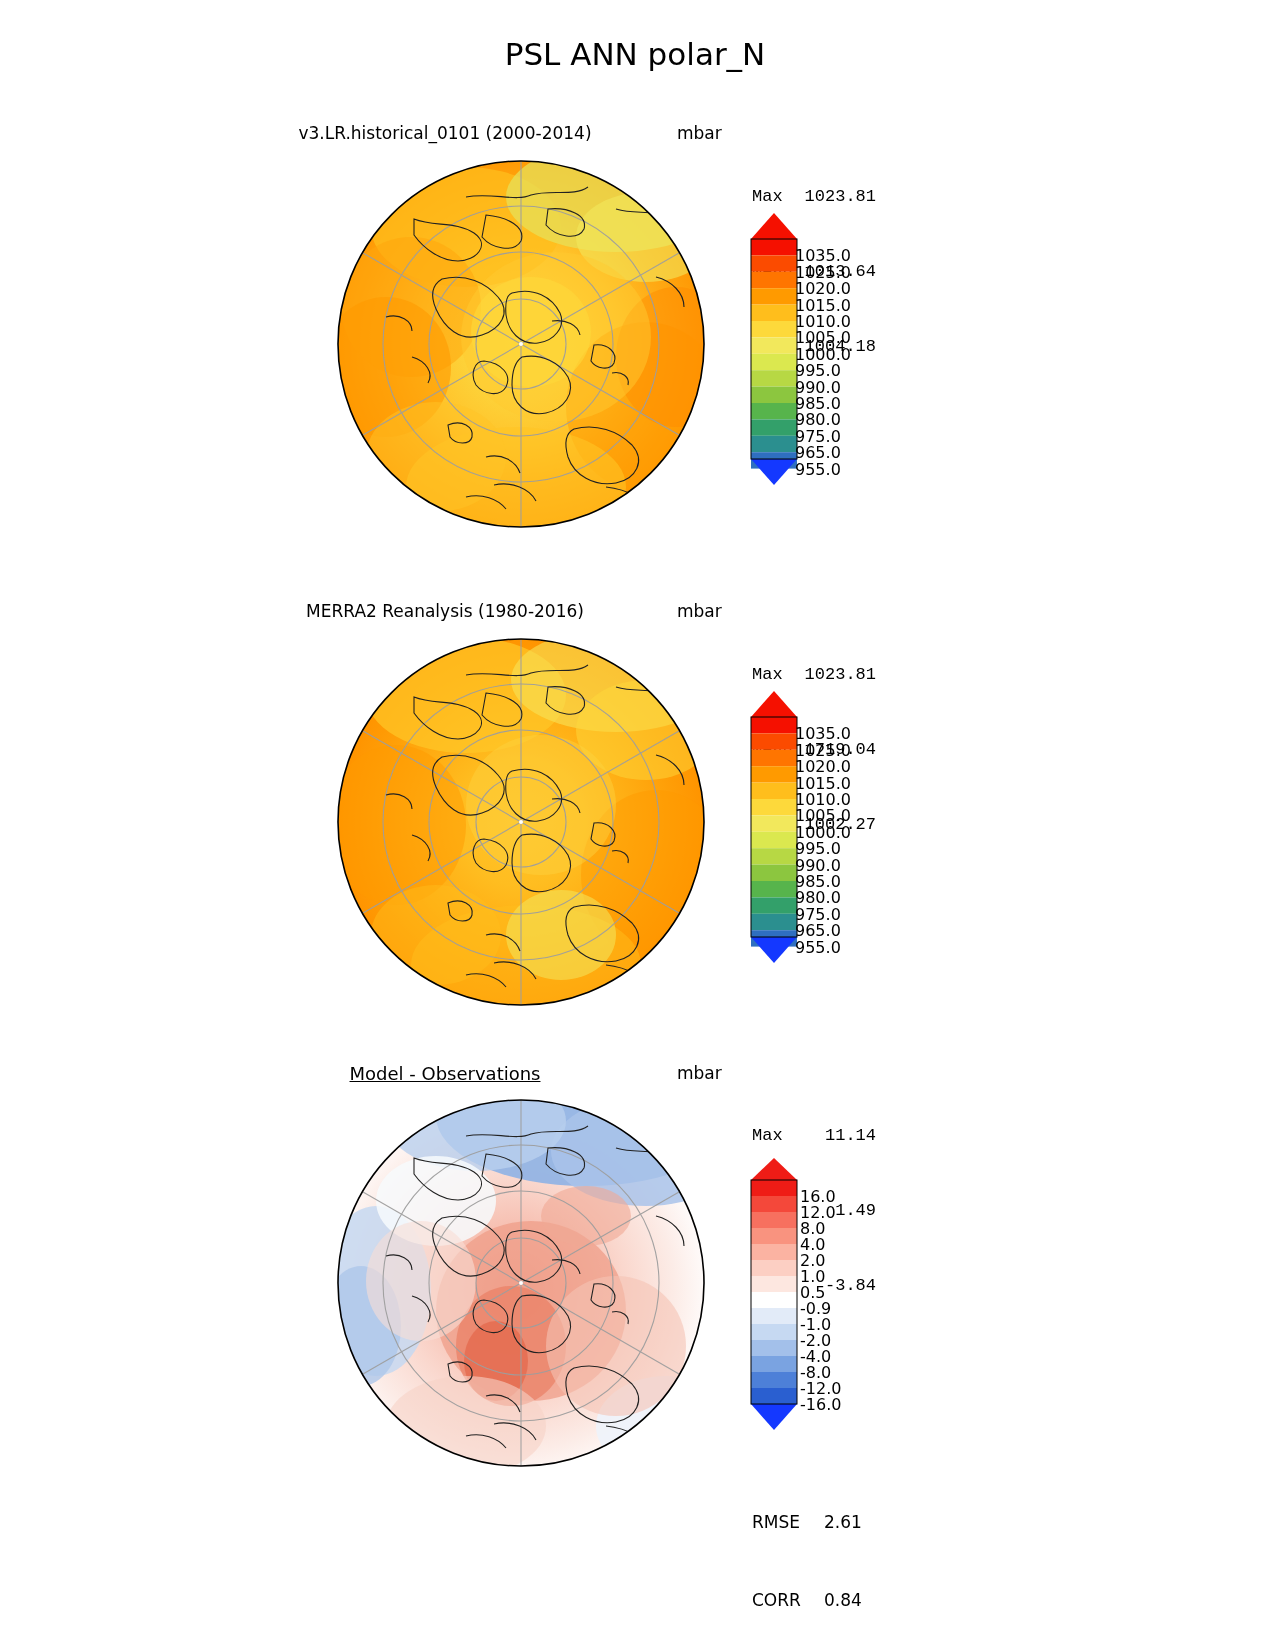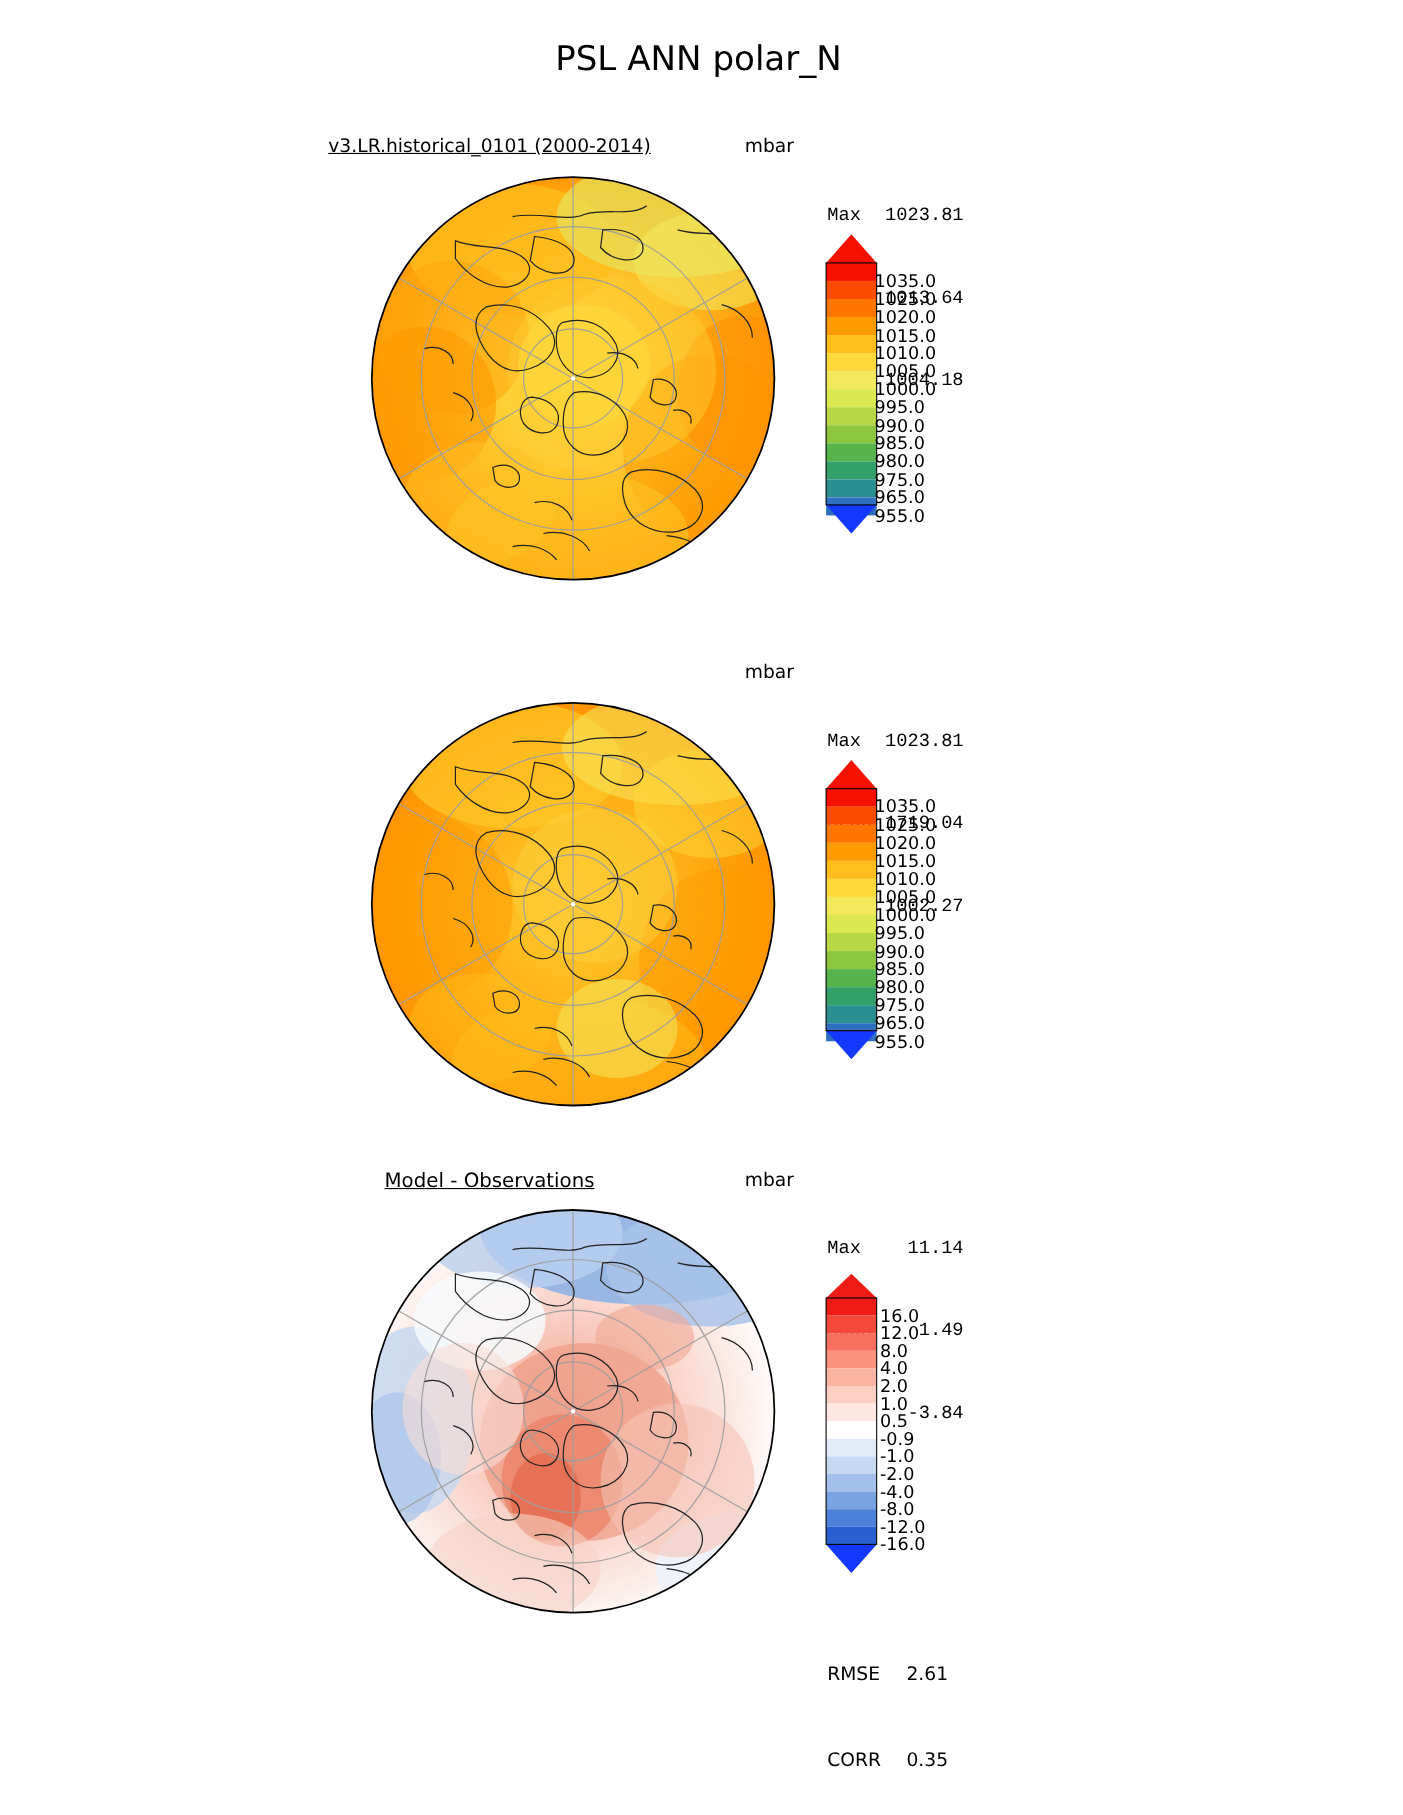--- a/index.html
+++ b/index.html
@@ -99,21 +99,21 @@
     text-align: left;
   }
 </style>
 </head>
 <body>
 
 <div class="page-title">PSL ANN polar_N</div>
 
 <div class="panel" style="top:0;height:560px;">
 
-  <div class="panel-title" style="top:123px; left:230px; width:430px;text-decoration:underline;">v3.LR.historical_0101 (2000-2014)</div>
+  <div class="panel-title" style="top:123px; left:230px; width:430px;">v3.LR.historical_0101 (2000-2014)</div>
   <div class="panel-units" style="top:123px; left:677px;">mbar</div>
 
   <div class="stats" style="top:134px; left:752px;">
     <span class="row"><span class="lab">Max</span><span class="val">1023.81</span></span>
     <span class="row"><span class="lab">Mean</span><span class="val">1013.64</span></span>
     <span class="row"><span class="lab">Min</span><span class="val">1004.18</span></span>
   </div>
 
   <div class="map-wrap" style="top:157px; left:316px;">
     <svg class="map-svg" width="410" height="375" viewBox="0 0 410 375">
@@ -218,20 +218,21 @@
     <span style="top:190px">985.0</span>
     <span style="top:206.4px">980.0</span>
     <span style="top:222.8px">975.0</span>
     <span style="top:239.2px">965.0</span>
     <span style="top:255.6px">955.0</span>
   </div>
 </div>
 
 <div class="panel" style="top:478px;height:560px;">
 
+  <div class="panel-title" style="top:123px; left:230px; width:430px;">MERRA2 Reanalysis (1980-2016)</div>
   <div class="panel-units" style="top:123px; left:677px;">mbar</div>
 
   <div class="stats" style="top:134px; left:752px;">
     <span class="row"><span class="lab">Max</span><span class="val">1023.81</span></span>
     <span class="row"><span class="lab">Mean</span><span class="val">1719.04</span></span>
     <span class="row"><span class="lab">Min</span><span class="val">1002.27</span></span>
   </div>
 
   <div class="map-wrap" style="top:157px; left:316px;">
     <svg class="map-svg" width="410" height="375" viewBox="0 0 410 375">
@@ -451,15 +452,15 @@
     <span style="top:166px">-1.0</span>
     <span style="top:182px">-2.0</span>
     <span style="top:198px">-4.0</span>
     <span style="top:214px">-8.0</span>
     <span style="top:230px">-12.0</span>
     <span style="top:246px">-16.0</span>
   </div>
 
   <div class="footer-stats" style="top:504px; left:752px;">
     <span style="display:block;"><span class="lab">RMSE</span><span class="val">2.61</span></span>
-    <span style="display:block;"><span class="lab">CORR</span><span class="val">0.35</span></span>
+    <span style="display:block;"><span class="lab">CORR</span><span class="val">0.84</span></span>
   </div>
 </div>
 
 </body></html>

